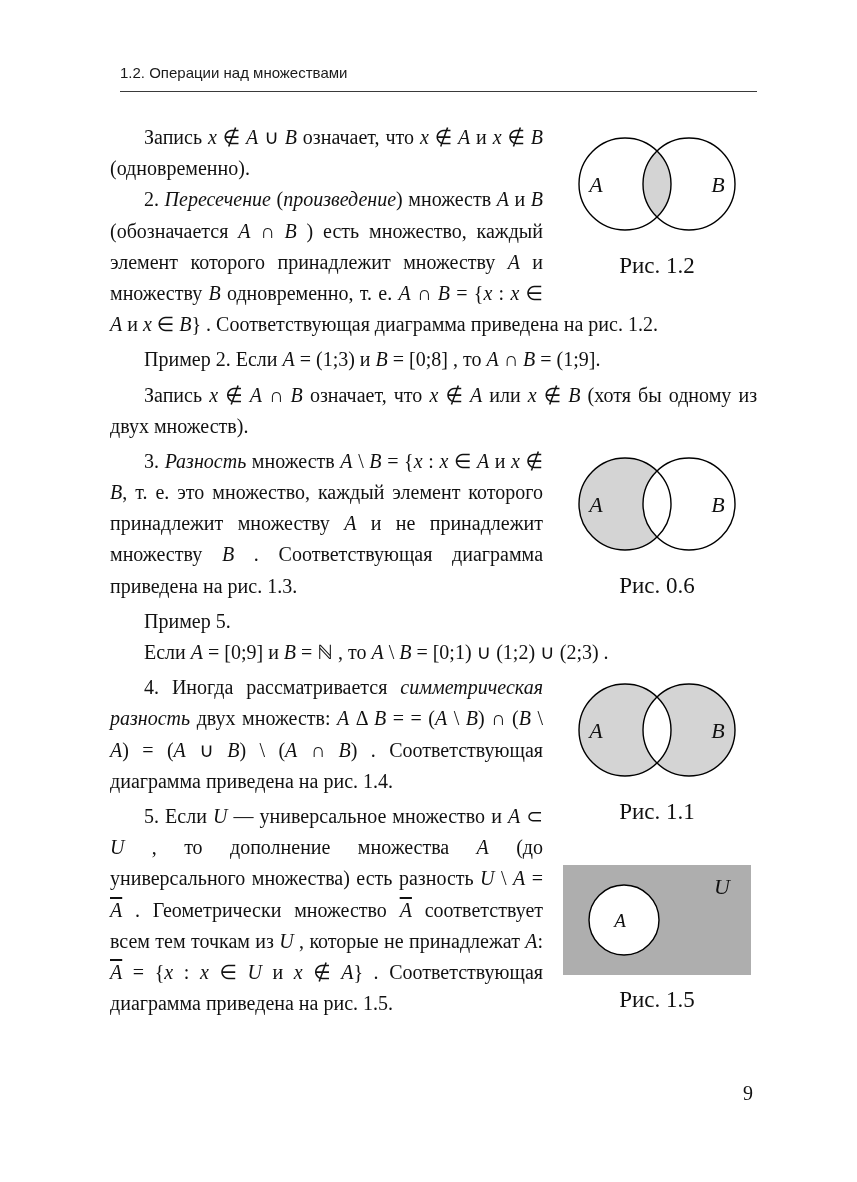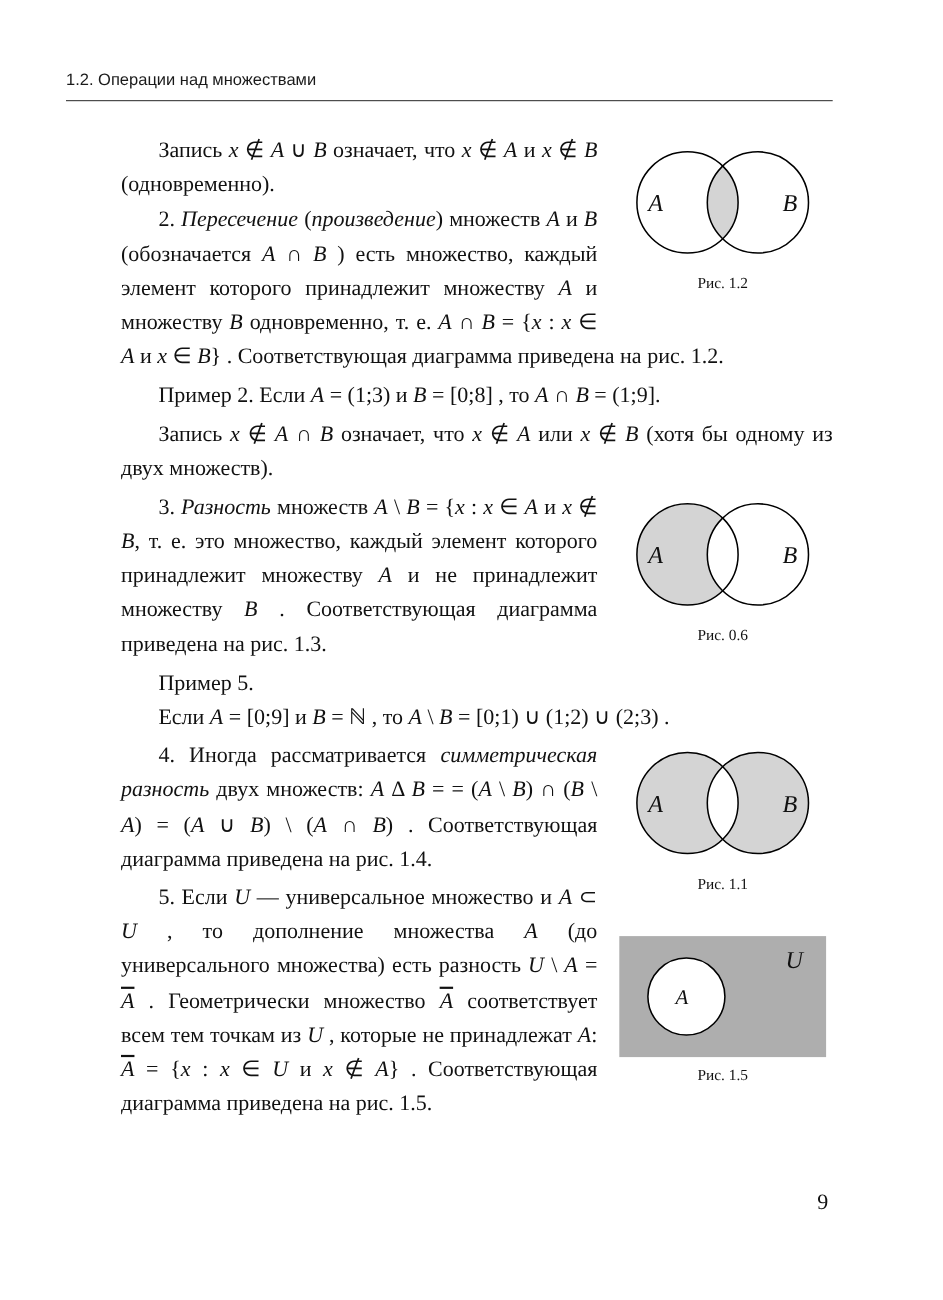--- a/index.html
+++ b/index.html
@@ -1,40 +1,40 @@
 <!DOCTYPE html>
 <html lang="ru"><head>
 <meta charset="utf-8">
 <style>
   html,body { margin:0; padding:0; background:#ffffff; }
   .page {
     position:relative; width:857px; height:1182px; background:#ffffff;
     overflow:hidden; color:#111;
   }
-  .header { padding:64px 100px 0 60px; }
+  .header { padding:64px 100px 0 120px; }
   .header-title {
     font-family:"Liberation Sans", sans-serif; font-size:15px; color:#1a1a1a;
     padding-bottom:10px; border-bottom:1.5px solid #3a3a3a;
   }
   .content {
     margin:30px 100px 0 110px;
     font-family:"Liberation Serif", serif; font-size:20px; line-height:1.56;
     text-align:justify; color:#111;
   }
   .content p { margin:0; text-indent:34px; }
   .content p.sp { margin-top:4px; }
   .seg-i { font-style:italic; }
   .seg-b { font-weight:normal; }
   .seg-o { font-style:italic; text-decoration:overline; }
   .fig {
     float:right; clear:right; width:200px; margin:4px 0 10px 14px;
     text-align:center; font-family:"Liberation Serif", serif;
   }
   .fig svg { display:block; margin:0 auto; }
-  .fig-caption { font-size:14px; margin-top:6px; color:#111; }
+  .fig-caption { font-size:23px; margin-top:6px; color:#111; }
   .fig-lower { margin-top:24px; }
   .venn-label {
     font-family:"Liberation Serif", serif; font-style:italic; font-size:22px; fill:#111;
   }
   .venn-label-sm {
     font-family:"Liberation Serif", serif; font-style:italic; font-size:19px; fill:#111;
   }
   .page-num {
     position:absolute; top:1082px; right:104px;
     font-family:"Liberation Serif", serif; font-size:20px; color:#111;

